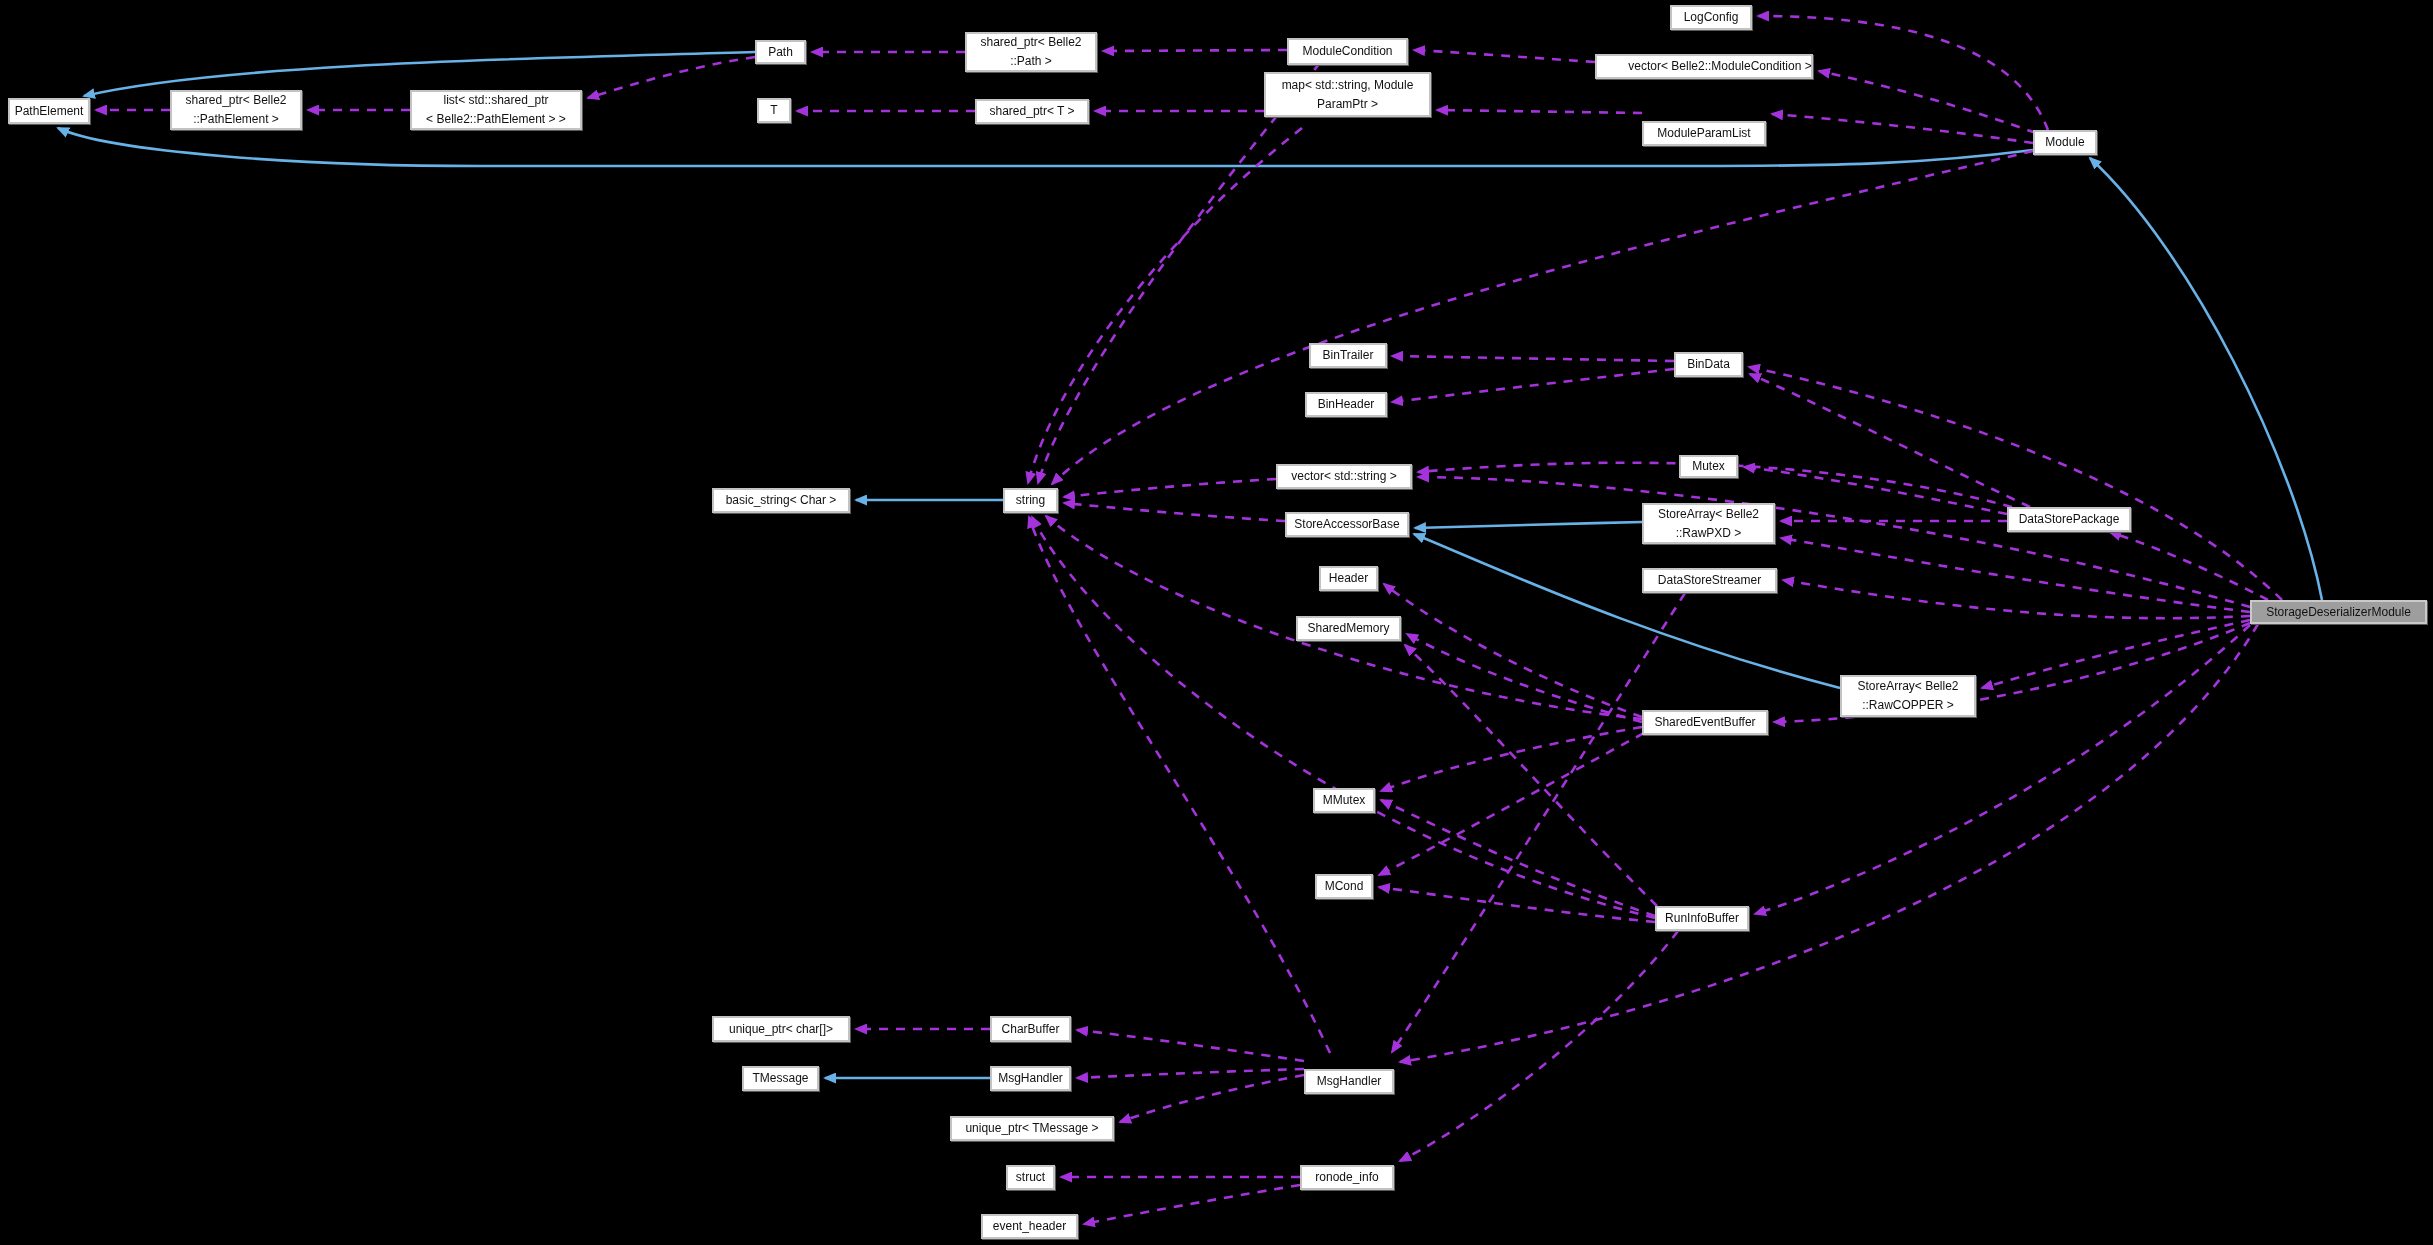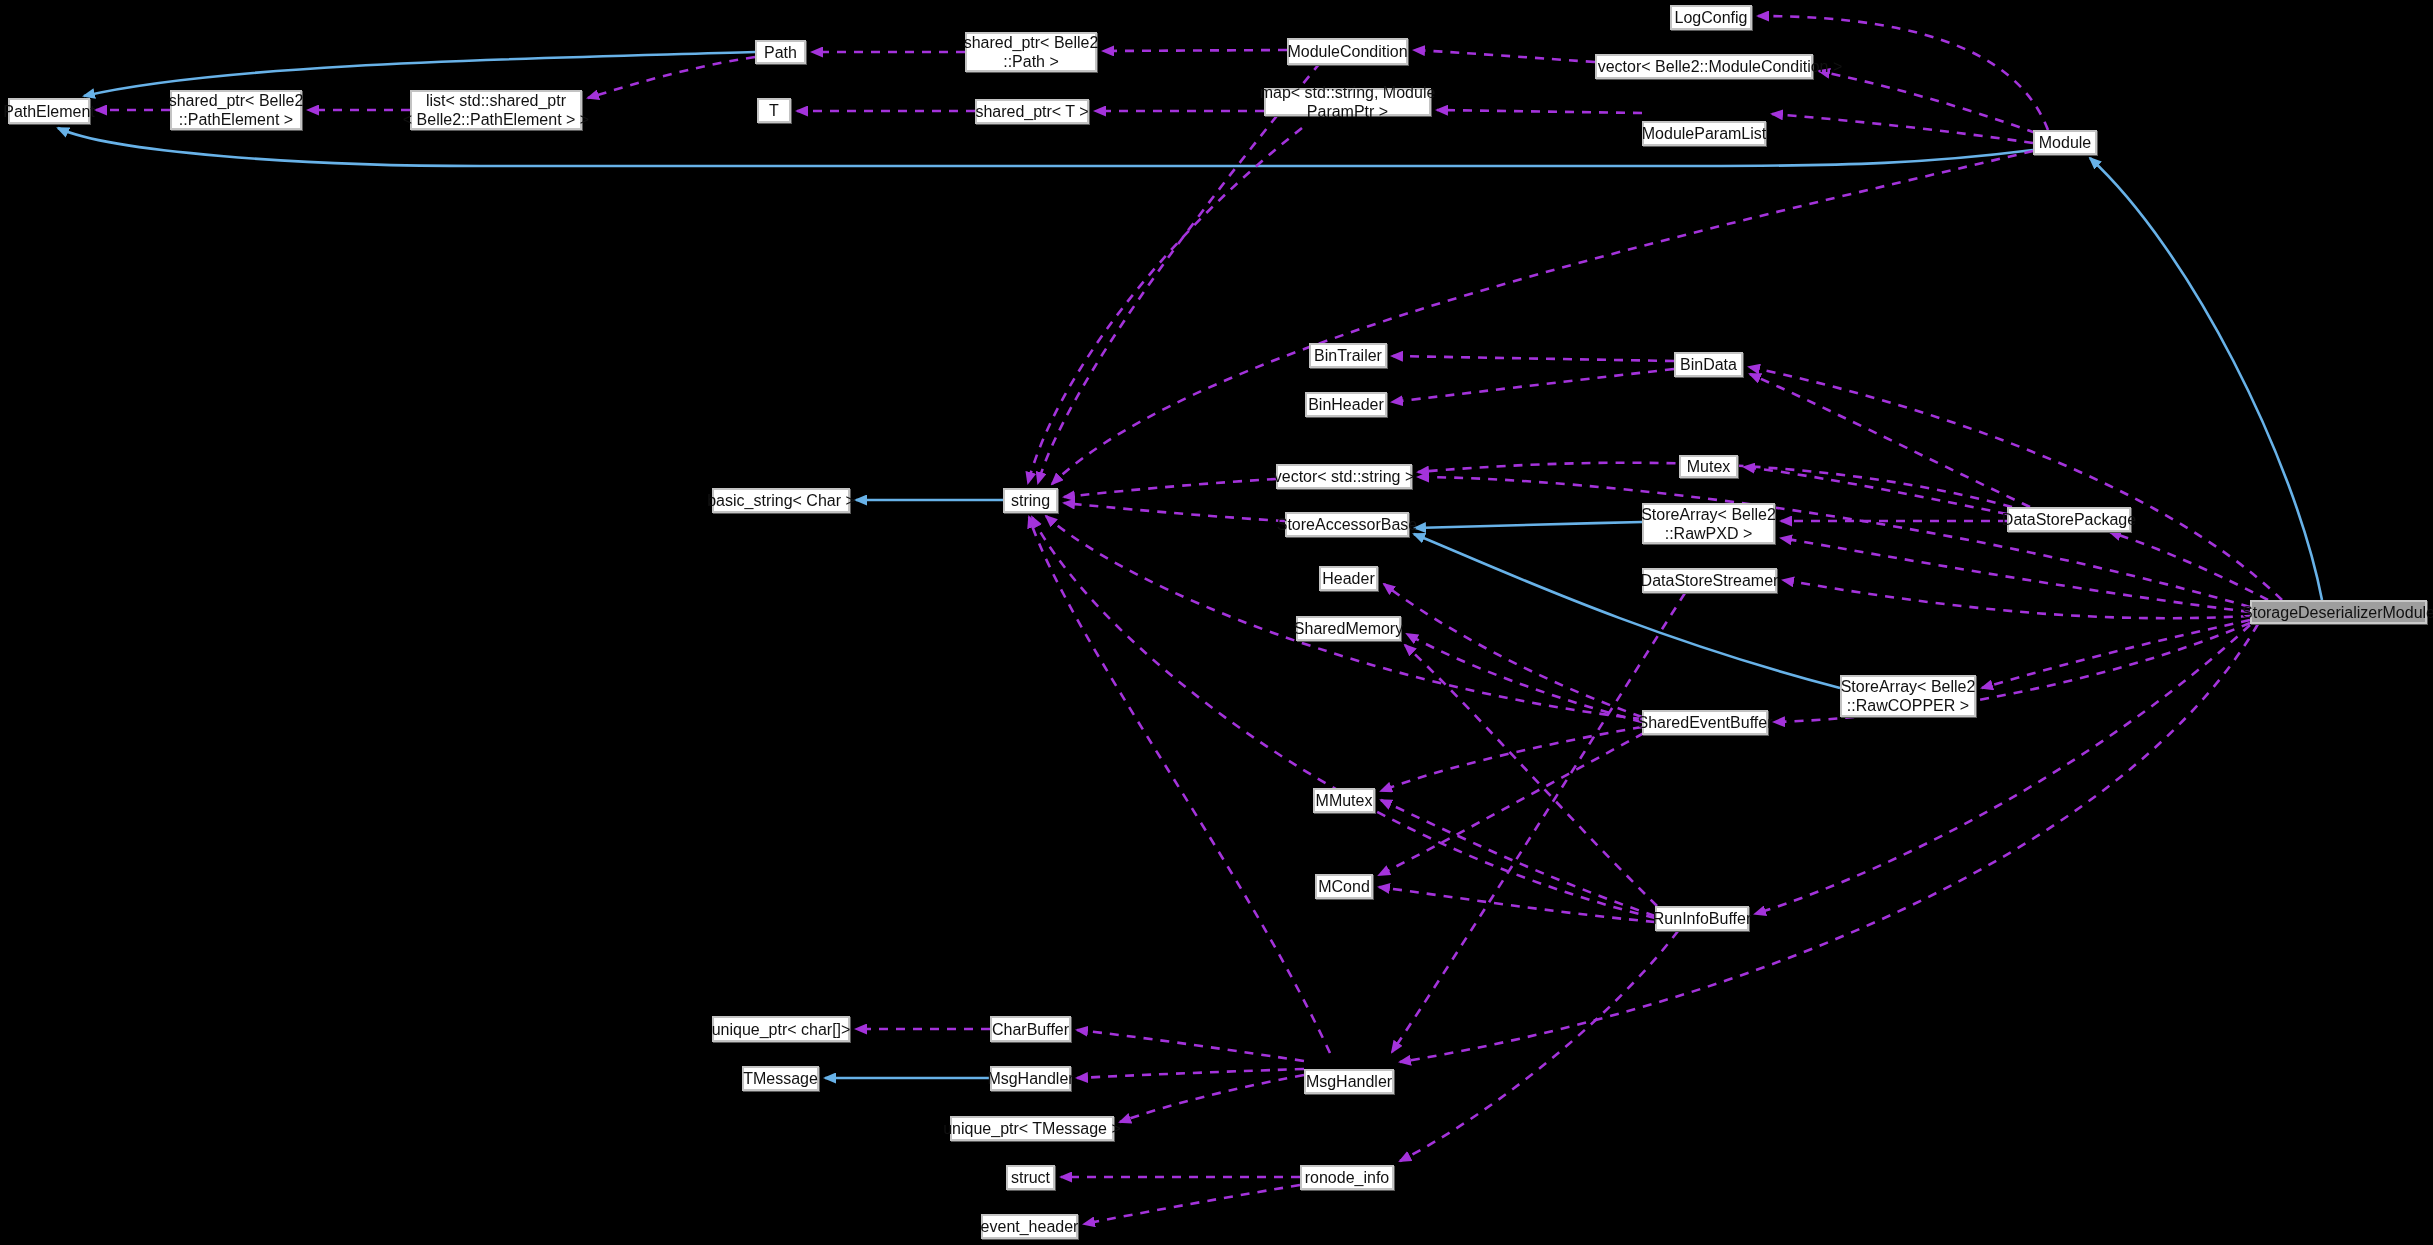--- a/index.html
+++ b/index.html
@@ -11,21 +11,21 @@
   }
   #canvas{position:absolute;left:0;top:0;width:2433px;height:1245px;}
   #edge-layer{position:absolute;left:0;top:0;width:100%;height:100%;}
   .node{
     position:absolute;
     background:#fff;
     border:2px solid #c3c3c3;
     box-shadow:1px 1px 0 #5a5a5a;
     color:#111;
     display:flex;flex-direction:column;align-items:center;justify-content:center;
-    font-size:16px;line-height:19px;
+    font-size:12px;line-height:19px;
     text-align:center;
     white-space:nowrap;
     box-sizing:border-box;
     cursor:pointer;
   }
   .node.highlighted{
     background:#9e9e9e;
     border-color:#c9c9c9;
   }
   .edge{fill:none;}
@@ -126,21 +126,21 @@
       <div class="node" style="left: 965px; top: 32px; width: 132px; height: 40px;">
         <span>shared_ptr&lt; Belle2</span>
         <span>::Path &gt;</span>
       </div>
       <div class="node" style="left: 975px; top: 99px; width: 114px; height: 25px;">
         <span>shared_ptr&lt; T &gt;</span>
       </div>
       <div class="node" style="left: 1287px; top: 38px; width: 121px; height: 27px;">
         <span>ModuleCondition</span>
       </div>
-      <div class="node" style="left: 1264px; top: 88px; width: 167px; height: 28px;">
+      <div class="node" style="left: 1264px; top: 72px; width: 167px; height: 45px;">
         <span>map&lt; std::string, Module</span>
         <span>ParamPtr &gt;</span>
       </div>
       <div class="node" style="left: 1670px; top: 5px; width: 82px; height: 25px;">
         <span>LogConfig</span>
       </div>
       <div class="node" style="left: 1595px; top: 54px; width: 218px; height: 25px; padding-left: 32px;">
         <span>vector&lt; Belle2::ModuleCondition &gt;</span>
       </div>
       <div class="node" style="left: 1642px; top: 102px; width: 124px; height: 25px; margin-top: 19px;">

